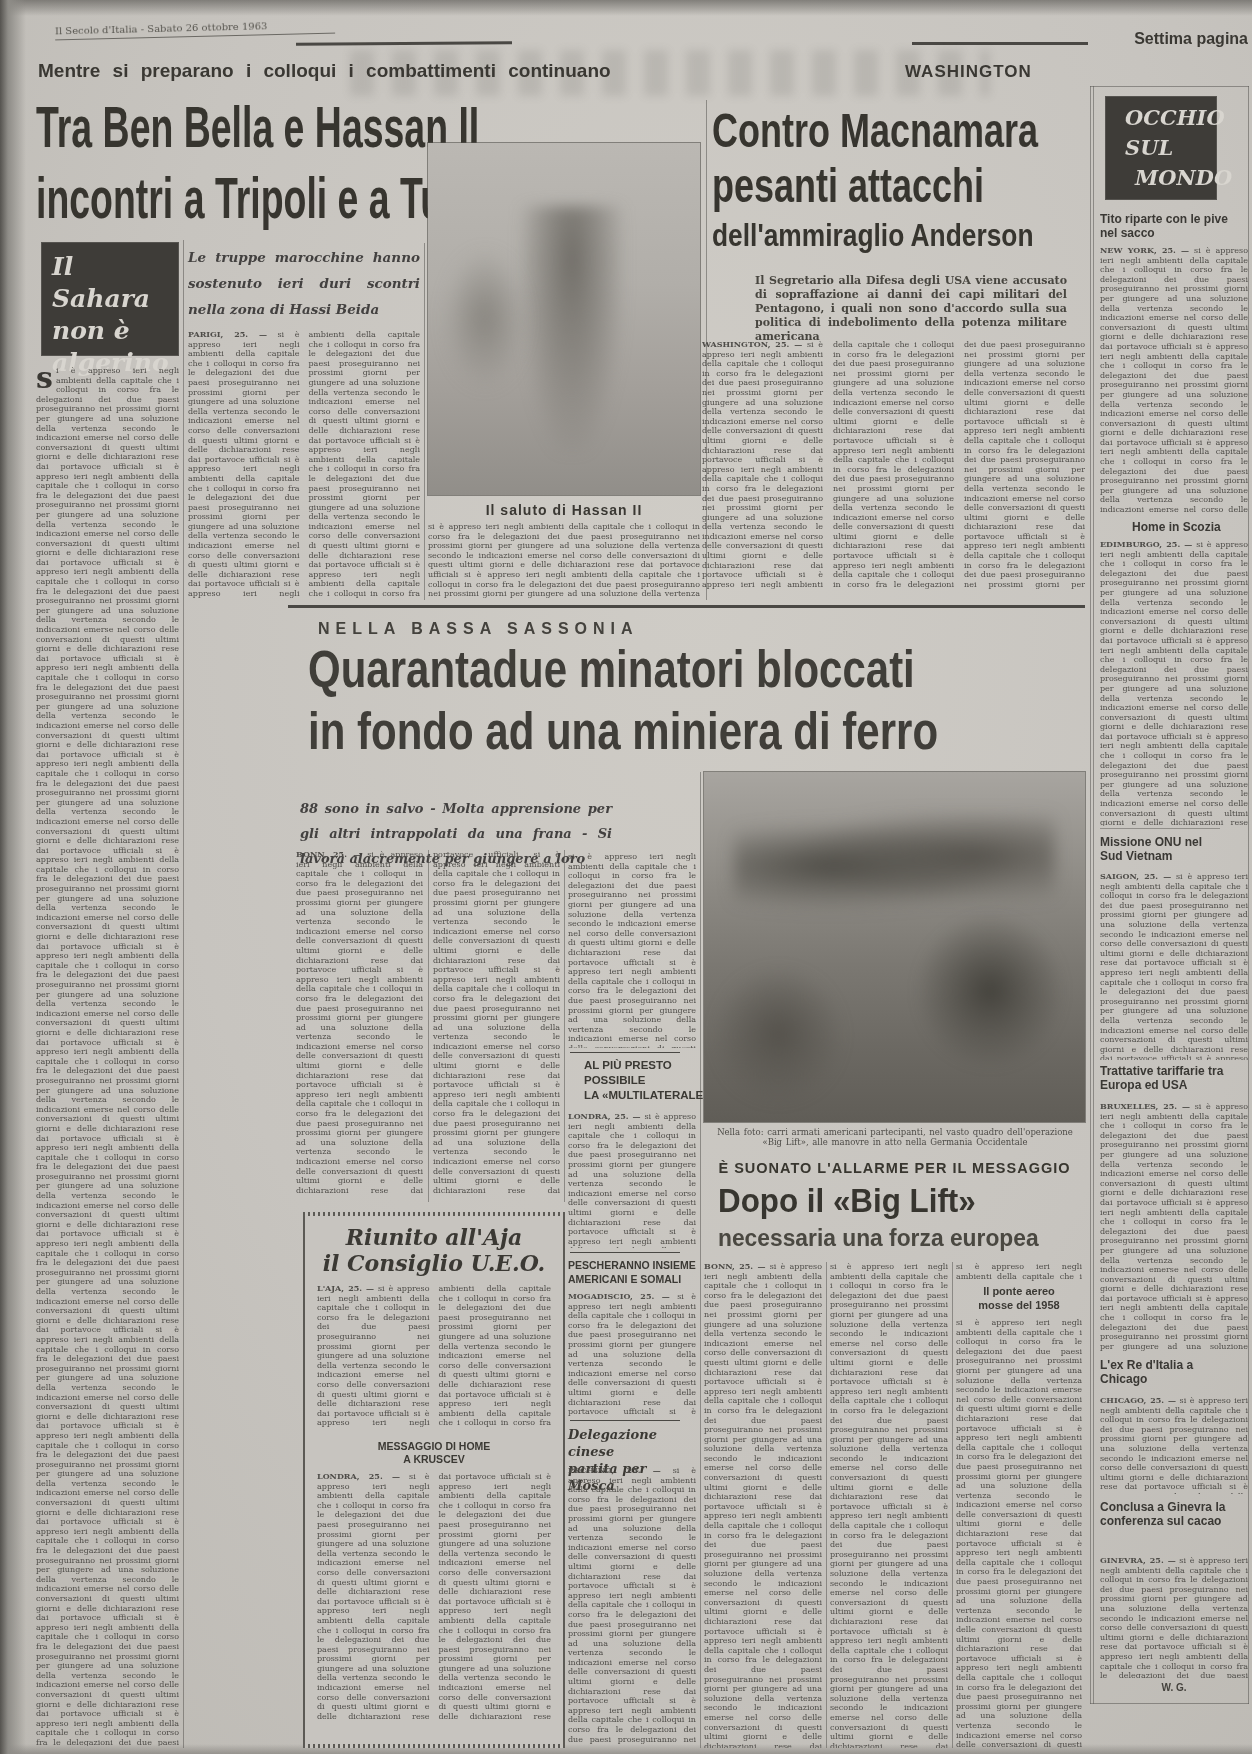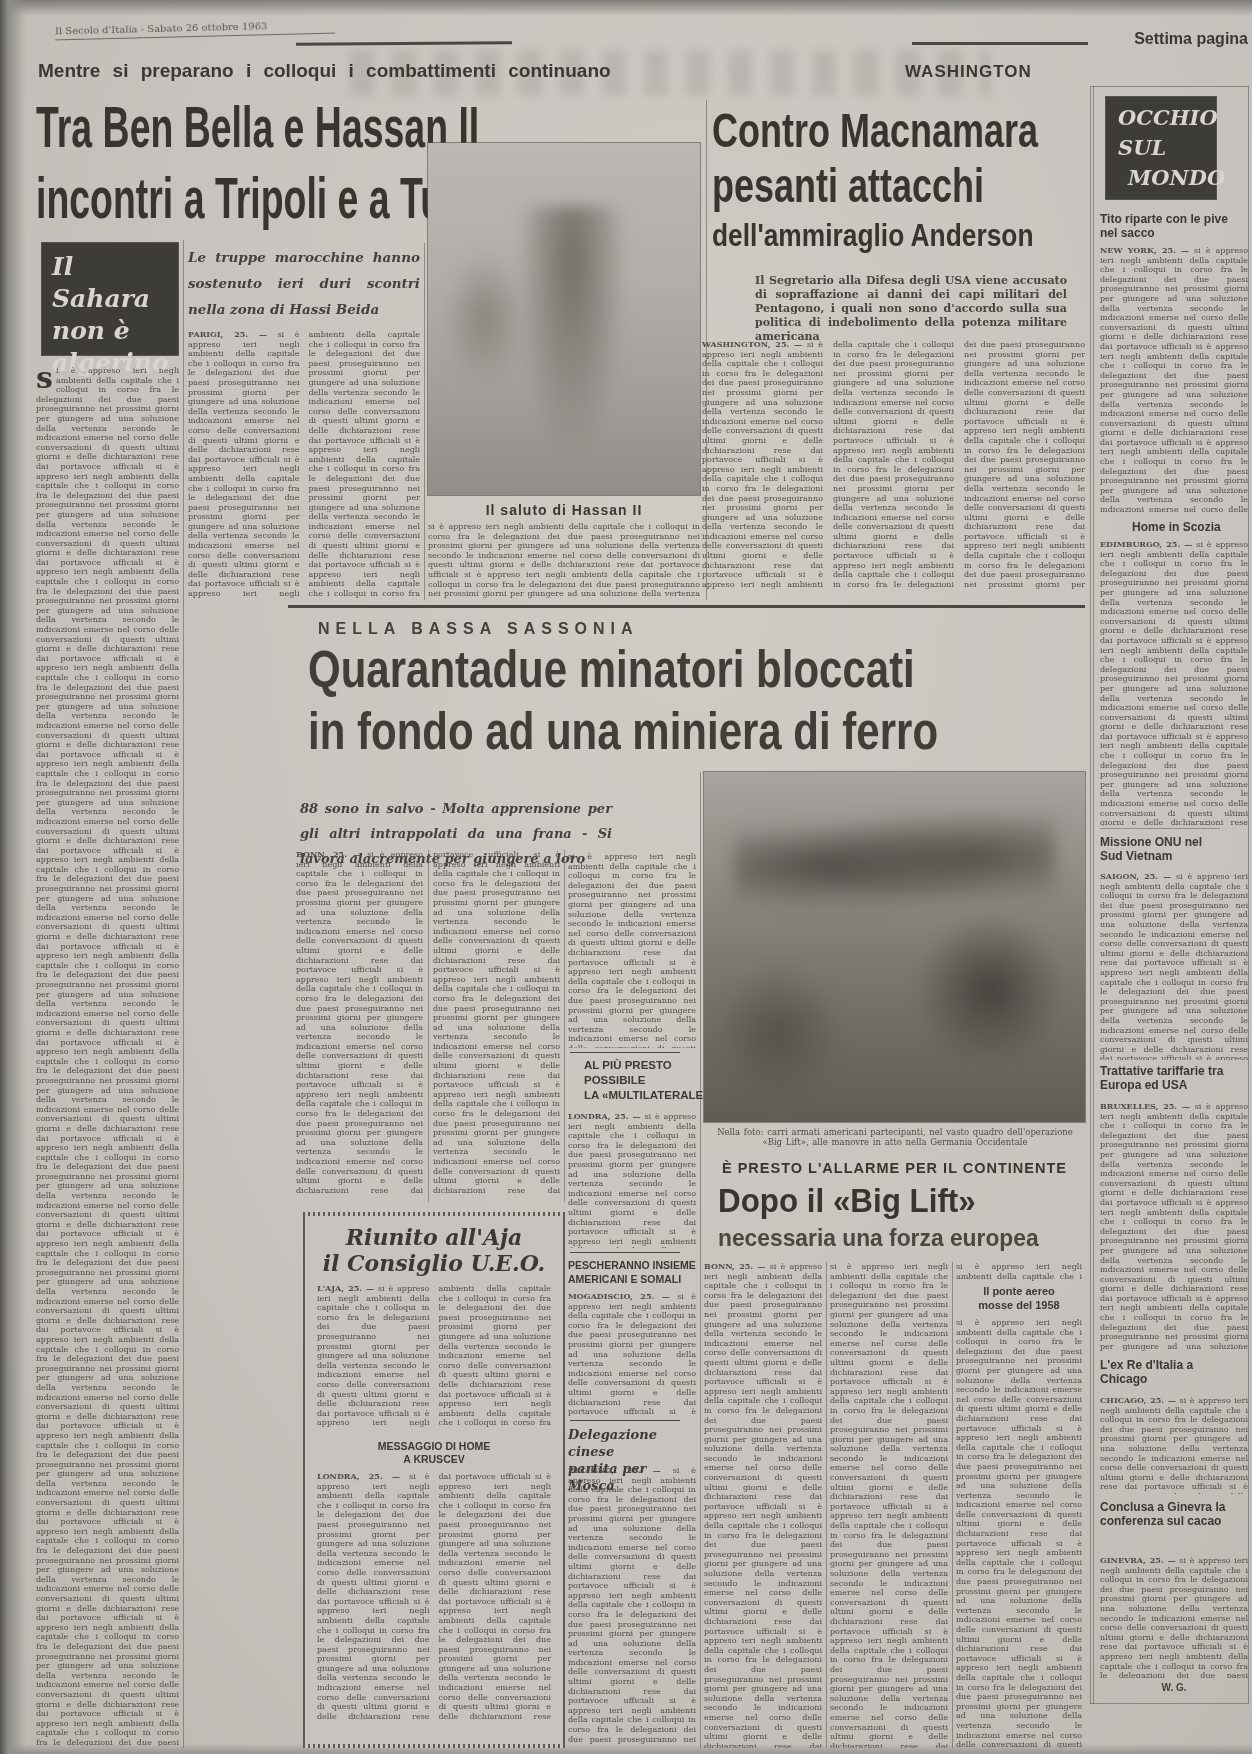--- a/index.html
+++ b/index.html
@@ -130,21 +130,21 @@
               background:linear-gradient(180deg,#a8a5a0 0%,#8f8c86 30%,#7b7872 55%,#6b6862 80%,#605d57 100%);">
     <div style="position:absolute;left:8%;top:12%;width:84%;height:30%;filter:blur(8px);
                 background:radial-gradient(ellipse at 30% 50%,#4f4d47 0%,rgba(79,77,71,0) 60%),
                            radial-gradient(ellipse at 75% 40%,#57544e 0%,rgba(87,84,78,0) 55%);"></div>
     <div style="position:absolute;left:55%;top:40%;width:40%;height:45%;filter:blur(6px);
                 background:radial-gradient(ellipse,#45433d 0%,rgba(69,67,61,0) 70%);"></div>
     <div style="position:absolute;left:2%;top:55%;width:35%;height:40%;filter:blur(7px);
                 background:radial-gradient(ellipse,#55524c 0%,rgba(85,82,76,0) 70%);"></div>
   </div>
   <p class="abs bt ctr" style="left:708px;top:1128px;width:374px;height:28px;text-align:center;font-size:8.5px;">Nella foto: carri armati americani partecipanti, nel vasto quadro dell'operazione «Big Lift», alle manovre in atto nella Germania Occidentale</p>
-  <div class="abs sans ctr" style="left:704px;top:1160px;width:381px;font-size:14.5px;font-weight:bold;letter-spacing:1px;color:#38362f;filter:blur(.3px);">È PRESTO L'ALLARME PER IL CONTINENTE</div>
+  <div class="abs sans ctr" style="left:704px;top:1160px;width:381px;font-size:14.5px;font-weight:bold;letter-spacing:1px;color:#38362f;filter:blur(.3px);">È SUONATO L'ALLARME PER IL MESSAGGIO</div>
   <div class="abs cond" style="left:718px;top:1182px;font-size:33px;transform:scale(.95,1);">Dopo il «Big Lift»</div>
   <div class="abs cond" style="left:718px;top:1224px;font-size:24px;transform:scale(.95,1);color:#4a4841;">necessaria una forza europea</div>
   <p class="abs bt" style="left:704px;top:1262px;width:118px;height:486px;">
      <b class="dl">BONN, 25. —</b> <span>si è appreso ieri negli ambienti della capitale che i colloqui in corso fra le delegazioni dei due paesi proseguiranno nei prossimi giorni per giungere ad una soluzione della vertenza secondo le indicazioni emerse nel corso delle conversazioni di questi ultimi giorni e delle dichiarazioni rese dai portavoce ufficiali si è appreso ieri negli ambienti della capitale che i colloqui in corso fra le delegazioni dei due paesi proseguiranno nei prossimi giorni per giungere ad una soluzione della vertenza secondo le indicazioni emerse nel corso delle conversazioni di questi ultimi giorni e delle dichiarazioni rese dai portavoce ufficiali si è appreso ieri negli ambienti della capitale che i colloqui in corso fra le delegazioni dei due paesi proseguiranno nei prossimi giorni per giungere ad una soluzione della vertenza secondo le indicazioni emerse nel corso delle conversazioni di questi ultimi giorni e delle dichiarazioni rese dai portavoce ufficiali si è appreso ieri negli ambienti della capitale che i colloqui in corso fra le delegazioni dei due paesi proseguiranno nei prossimi giorni per giungere ad una soluzione della vertenza secondo le indicazioni emerse nel corso delle conversazioni di questi ultimi giorni e delle dichiarazioni rese dai portavoce ufficiali si è appreso ieri negli ambienti della capitale che i colloqui in corso fra le delegazioni dei due paesi proseguiranno nei prossimi giorni per giungere ad una soluzione della vertenza secondo le indicazioni emerse nel corso delle conversazioni di questi ultimi giorni e delle dichiarazioni rese dai portavoce ufficiali si è appreso ieri negli ambienti della capitale che i colloqui in corso fra le delegazioni dei due paesi proseguiranno nei prossimi giorni per giungere ad una soluzione della vertenza secondo le indicazioni emerse nel corso delle conversazioni di questi ultimi giorni e delle dichiarazioni rese dai portavoce ufficiali si è appreso ieri negli ambienti della capitale che i colloqui in corso fra le delegazioni dei due paesi proseguiranno nei prossimi giorni per giungere ad una soluzione della vertenza secondo le indicazioni emerse nel corso delle conversazioni di questi ultimi giorni e delle dichiarazioni rese dai portavoce ufficiali si è appreso ieri negli ambienti della capitale che i colloqui in corso fra le delegazioni dei due paesi proseguiranno nei prossimi giorni per giungere ad una soluzione della vertenza secondo le indicazioni emerse nel corso delle conversazioni di questi ultimi giorni e delle dichiarazioni rese dai portavoce ufficiali si è appreso ieri negli ambienti della capitale che i colloqui in corso fra le delegazioni dei due paesi proseguiranno nei prossimi giorni per giungere ad una soluzione della vertenza secondo le indicazioni emerse nel corso delle conversazioni di questi ultimi giorni e delle dichiarazioni rese dai portavoce ufficiali</span></p>
   <p class="abs bt" style="left:830px;top:1262px;width:118px;height:486px;"><span>si è appreso ieri negli ambienti della capitale che i colloqui in corso fra le delegazioni dei due paesi proseguiranno nei prossimi giorni per giungere ad una soluzione della vertenza secondo le indicazioni emerse nel corso delle conversazioni di questi ultimi giorni e delle dichiarazioni rese dai portavoce ufficiali si è appreso ieri negli ambienti della capitale che i colloqui in corso fra le delegazioni dei due paesi proseguiranno nei prossimi giorni per giungere ad una soluzione della vertenza secondo le indicazioni emerse nel corso delle conversazioni di questi ultimi giorni e delle dichiarazioni rese dai portavoce ufficiali si è appreso ieri negli ambienti della capitale che i colloqui in corso fra le delegazioni dei due paesi proseguiranno nei prossimi giorni per giungere ad una soluzione della vertenza secondo le indicazioni emerse nel corso delle conversazioni di questi ultimi giorni e delle dichiarazioni rese dai portavoce ufficiali si è appreso ieri negli ambienti della capitale che i colloqui in corso fra le delegazioni dei due paesi proseguiranno nei prossimi giorni per giungere ad una soluzione della vertenza secondo le indicazioni emerse nel corso delle conversazioni di questi ultimi giorni e delle dichiarazioni rese dai portavoce ufficiali si è appreso ieri negli ambienti della capitale che i colloqui in corso fra le delegazioni dei due paesi proseguiranno nei prossimi giorni per giungere ad una soluzione della vertenza secondo le indicazioni emerse nel corso delle conversazioni di questi ultimi giorni e delle dichiarazioni rese dai portavoce ufficiali si è appreso ieri negli ambienti della capitale che i colloqui in corso fra le delegazioni dei due paesi proseguiranno nei prossimi giorni per giungere ad una soluzione della vertenza secondo le indicazioni emerse nel corso delle conversazioni di questi ultimi giorni e delle dichiarazioni rese dai portavoce ufficiali si è appreso ieri negli ambienti della capitale che i colloqui in corso fra le delegazioni dei due paesi proseguiranno nei prossimi giorni per giungere ad una soluzione della vertenza secondo le indicazioni emerse nel corso delle conversazioni di questi ultimi giorni e delle dichiarazioni rese dai portavoce ufficiali si è appreso ieri negli ambienti della capitale che i colloqui in corso fra le delegazioni dei due paesi proseguiranno nei prossimi giorni per giungere ad una soluzione della vertenza secondo le indicazioni emerse nel corso delle conversazioni di questi ultimi giorni e delle dichiarazioni rese dai portavoce ufficiali si è appreso ieri negli ambienti della capitale che i colloqui in corso fra le delegazioni dei due paesi proseguiranno nei prossimi giorni per giungere ad una soluzione della vertenza secondo le indicazioni emerse nel corso delle conversazioni di questi ultimi giorni e delle dichiarazioni rese dai portavoce ufficiali</span></p>
   <p class="abs bt" style="left:956px;top:1262px;width:126px;height:19px;"><span>si è appreso ieri negli ambienti della capitale che i colloqui in corso fra le delegazioni dei due paesi proseguiranno nei prossimi giorni per giungere ad una soluzione della vertenza secondo le indicazioni emerse nel corso delle conversazioni di questi ultimi giorni e delle dichiarazioni rese dai portavoce ufficiali si è appreso ieri negli ambienti della capitale che i colloqui in corso fra le delegazioni dei due paesi proseguiranno nei prossimi giorni per giungere ad una soluzione della vertenza secondo le indicazioni emerse nel corso delle conversazioni di questi ultimi giorni e delle dichiarazioni rese dai portavoce ufficiali si è appreso ieri negli ambienti della capitale che i colloqui in corso fra le delegazioni dei due paesi proseguiranno nei prossimi giorni per giungere ad una soluzione della vertenza secondo le indicazioni emerse nel corso delle conversazioni di questi ultimi giorni e delle dichiarazioni rese dai portavoce ufficiali</span></p>
   <div class="abs sans ctr" style="left:956px;top:1284px;width:126px;font-size:11px;font-weight:bold;line-height:14px;color:#3b3934;filter:blur(.3px);">
     <div>Il ponte aereo</div>
     <div>mosse del 1958</div>
   </div>
@@ -166,21 +166,21 @@
          <b class="dl">LONDRA, 25. —</b> <span>si è appreso ieri negli ambienti della capitale che i colloqui in corso fra le delegazioni dei due paesi proseguiranno nei prossimi giorni per giungere ad una soluzione della vertenza secondo le indicazioni emerse nel corso delle conversazioni di questi ultimi giorni e delle dichiarazioni rese dai portavoce ufficiali si è appreso ieri negli ambienti della capitale che i colloqui in corso fra le delegazioni dei due paesi proseguiranno nei prossimi giorni per giungere ad una soluzione della vertenza secondo le indicazioni emerse nel corso delle conversazioni di questi ultimi giorni e delle dichiarazioni rese dai portavoce ufficiali si è appreso ieri negli ambienti della capitale che i colloqui in corso fra le delegazioni dei due paesi proseguiranno nei prossimi giorni per giungere ad una soluzione della vertenza secondo le indicazioni emerse nel corso delle conversazioni di questi ultimi giorni e delle dichiarazioni rese dai portavoce ufficiali si è appreso ieri negli ambienti della capitale che i colloqui in corso fra le delegazioni dei due paesi proseguiranno nei prossimi giorni per giungere ad una soluzione della vertenza secondo le indicazioni emerse nel corso delle conversazioni di questi ultimi giorni e delle dichiarazioni rese dai portavoce ufficiali si è appreso ieri negli ambienti della capitale che i colloqui in corso fra le delegazioni dei due paesi proseguiranno nei prossimi giorni per giungere ad una soluzione della vertenza secondo le indicazioni emerse nel corso delle conversazioni di questi ultimi giorni e delle dichiarazioni rese dai portavoce ufficiali si è appreso ieri negli ambienti della capitale che i colloqui in corso fra le delegazioni dei due paesi proseguiranno nei prossimi giorni per giungere ad una soluzione della vertenza secondo le indicazioni emerse nel corso delle conversazioni di questi ultimi giorni e delle dichiarazioni rese dai portavoce ufficiali si è appreso ieri negli ambienti della capitale che i colloqui in corso fra le delegazioni dei due paesi proseguiranno nei prossimi giorni per giungere ad una soluzione della vertenza secondo le indicazioni emerse nel corso delle conversazioni di questi ultimi giorni e delle dichiarazioni rese dai portavoce ufficiali si è appreso ieri negli ambienti della capitale che i colloqui in corso fra le delegazioni dei due paesi proseguiranno nei prossimi giorni per giungere ad una soluzione della vertenza secondo le indicazioni emerse nel corso delle conversazioni di questi ultimi giorni e delle dichiarazioni rese dai portavoce ufficiali si è appreso ieri negli ambienti della capitale che i colloqui in corso fra le delegazioni dei due paesi proseguiranno nei prossimi giorni per giungere ad una soluzione della vertenza secondo le indicazioni emerse nel corso delle conversazioni di questi ultimi giorni e delle dichiarazioni rese dai portavoce ufficiali</span></p>
     </div>
   </div>
 
   <div class="vr" style="left:1090px;top:86px;height:1618px;"></div>
   <div class="vr" style="left:1093px;top:86px;height:1618px;"></div>
   <div class="vr" style="left:1248px;top:86px;height:1618px;"></div>
   <div class="hr" style="left:1090px;top:86px;width:159px;height:1px;background:rgba(90,88,83,.55);"></div>
   <div class="hr" style="left:1090px;top:1703px;width:159px;height:1px;background:rgba(90,88,83,.55);"></div>
 
-  <div class="abs darkbox" style="left:1106px;top:97px;width:110px;height:102px;padding:6px 0 0 12px;box-sizing:border-box;">
+  <div class="abs darkbox" style="left:1106px;top:97px;width:110px;height:102px;padding:6px 0 0 19px;box-sizing:border-box;">
     <div style="font-size:21px;font-weight:bold;font-style:italic;line-height:30px;filter:blur(.3px);">OCCHIO</div>
     <div style="font-size:21px;font-weight:bold;font-style:italic;line-height:30px;filter:blur(.3px);">SUL</div>
     <div style="font-size:21px;font-weight:bold;font-style:italic;line-height:30px;margin-left:10px;filter:blur(.3px);">MONDO</div>
   </div>
 
   <div class="abs rhead" style="left:1100px;top:212px;width:148px;">Tito riparte con le pive nel sacco</div>
   <p class="abs bt" style="left:1100px;top:246px;width:148px;height:266px;">
      <b class="dl">NEW YORK, 25. —</b> <span>si è appreso ieri negli ambienti della capitale che i colloqui in corso fra le delegazioni dei due paesi proseguiranno nei prossimi giorni per giungere ad una soluzione della vertenza secondo le indicazioni emerse nel corso delle conversazioni di questi ultimi giorni e delle dichiarazioni rese dai portavoce ufficiali si è appreso ieri negli ambienti della capitale che i colloqui in corso fra le delegazioni dei due paesi proseguiranno nei prossimi giorni per giungere ad una soluzione della vertenza secondo le indicazioni emerse nel corso delle conversazioni di questi ultimi giorni e delle dichiarazioni rese dai portavoce ufficiali si è appreso ieri negli ambienti della capitale che i colloqui in corso fra le delegazioni dei due paesi proseguiranno nei prossimi giorni per giungere ad una soluzione della vertenza secondo le indicazioni emerse nel corso delle conversazioni di questi ultimi giorni e delle dichiarazioni rese dai portavoce ufficiali si è appreso ieri negli ambienti della capitale che i colloqui in corso fra le delegazioni dei due paesi proseguiranno nei prossimi giorni per giungere ad una soluzione della vertenza secondo le indicazioni emerse nel corso delle conversazioni di questi ultimi giorni e delle dichiarazioni rese dai portavoce ufficiali si è appreso ieri negli ambienti della capitale che i colloqui in corso fra le delegazioni dei due paesi proseguiranno nei prossimi giorni per giungere ad una soluzione della vertenza secondo le indicazioni emerse nel corso delle conversazioni di questi ultimi giorni e delle dichiarazioni rese dai portavoce ufficiali si è appreso ieri negli ambienti della capitale che i colloqui in corso fra le delegazioni dei due paesi proseguiranno nei prossimi giorni per giungere ad una soluzione della vertenza secondo le indicazioni emerse nel corso delle conversazioni di questi ultimi giorni e delle dichiarazioni rese dai portavoce ufficiali si è appreso ieri negli ambienti della capitale che i colloqui in corso fra le delegazioni dei due paesi proseguiranno nei prossimi giorni per giungere ad una soluzione della vertenza secondo le indicazioni emerse nel corso delle conversazioni di questi ultimi giorni e delle dichiarazioni rese dai portavoce ufficiali</span></p>
 
   <div class="abs rhead" style="left:1100px;top:520px;width:148px;padding-left:32px;">Home in Scozia</div>

